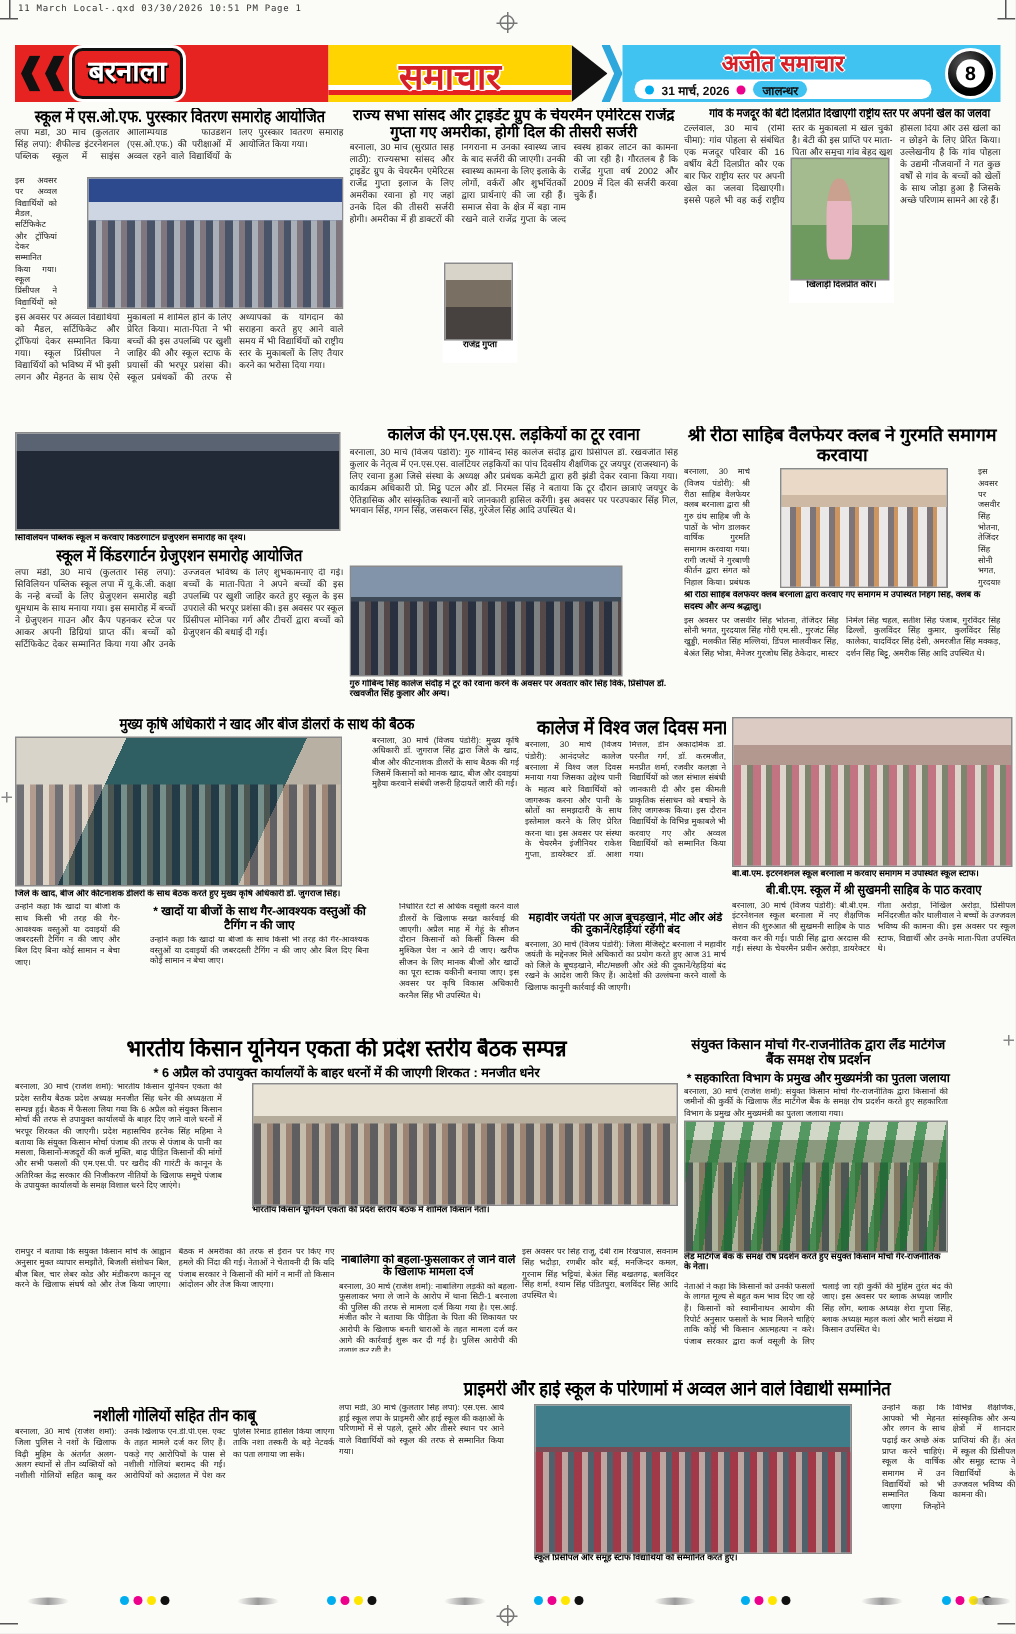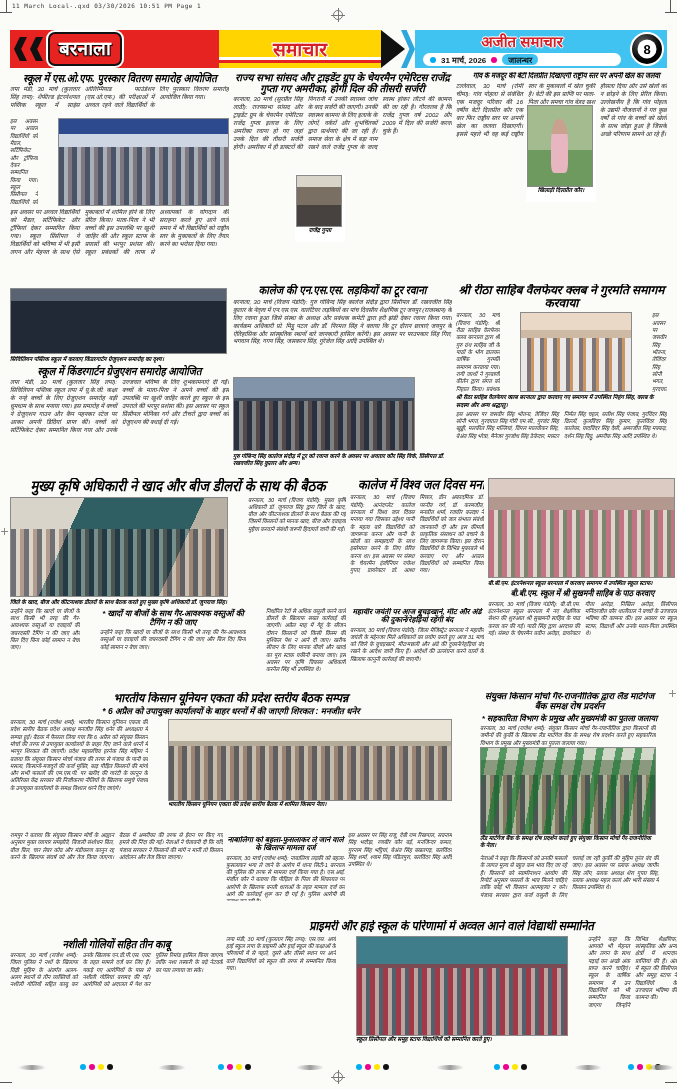--- a/index.html
+++ b/index.html
@@ -24,38 +24,38 @@
   #masthead{position:absolute;left:10px;top:30px;width:657px;height:38px;display:flex;}
   #mh-left{flex:0 0 405px;display:flex;position:relative;}
   #mh-red{flex:0 0 205px;background:#e62320;display:flex;align-items:center;gap:3px;padding-left:4px;}
   .chev{width:13px;height:24px;background:#111;
         clip-path:polygon(45% 0,100% 0,55% 50%,100% 100%,45% 100%,0 50%);}
   #mh-plate{margin-left:2px;background:#e62320;border:2px solid #111;box-shadow:0 0 0 2px #fff;
             border-radius:7px;padding:0 9px;font-size:19px;font-weight:900;color:#fff;
             text-shadow:1px 1px 0 #000,-1px 1px 0 #000;line-height:30px;}
   #mh-yellow{flex:1;background:linear-gradient(180deg,#ffd400 0 70%,#ffffff 70% 79%,#e62320 79% 88%,#ffd400 88%);
              display:flex;align-items:center;justify-content:center;}
-  #mh-yellow span{font-size:19px;font-weight:900;color:#d61f26;
+  #mh-yellow span{font-size:24px;font-weight:900;color:#d61f26;
       text-shadow:-1px 0 #fff,1px 0 #fff,0 -1px #fff,0 1px #fff,1px 1px #fff,-1px -1px #fff;}
   #mh-arrow{width:24px;background:#111;clip-path:polygon(0 0,100% 50%,0 100%);}
   #mh-arrow2{width:14px;background:#2ea8dc;clip-path:polygon(0 0,40% 0,100% 50%,40% 100%,0 100%,60% 50%);margin-left:-4px;}
   #mh-right{flex:1;background:#41c3f1;position:relative;}
   #mh-brand{position:absolute;top:1px;left:10px;right:48px;text-align:center;font-size:15px;font-weight:900;color:#d61f26;
       text-shadow:-1px 0 #fff,1px 0 #fff,0 -1px #fff,0 1px #fff;}
   #mh-meta{position:absolute;left:8px;right:46px;bottom:2px;height:13px;background:#fff;border-radius:7px;
       display:flex;align-items:center;gap:5px;padding:0 7px;font-size:8px;font-weight:700;color:#111;}
   .dot{width:6px;height:6px;border-radius:50%;}
   .dot-cyan{background:#00aeef;}.dot-magenta{background:#ec008c;}
   #mh-city{background:#41c3f1;border-radius:6px;padding:0 6px;}
   #eight-ball{position:absolute;right:3px;top:2px;width:34px;height:34px;border-radius:50%;
       background:radial-gradient(circle at 35% 28%,#5a5a5a,#000 62%);border:2px solid #fff;box-sizing:border-box;}
   #eight-inner{position:absolute;left:50%;top:50%;transform:translate(-50%,-50%);width:19px;height:19px;
       background:#fff;border-radius:50%;text-align:center;font-size:13px;font-weight:800;line-height:19px;color:#000;}
   
-  .art{position:absolute;overflow:hidden;font-style:italic;}
+  .art{position:absolute;overflow:hidden;}
   .head{font-weight:800;color:#000;text-align:center;line-height:1.1;margin:0 0 2px;}
   .sq{display:block;white-space:nowrap;transform:scaleX(.88);transform-origin:50% 50%;}
   .sub{font-weight:800;text-align:center;color:#000;line-height:1.15;margin:1px 0 2px;}
   .bt{font-size:6px;line-height:1.33;text-align:justify;color:#1c1c1c;overflow:hidden;}
   .bt55{font-size:5.5px;}
   .c2{column-count:2;column-gap:5px;}
   .c3{column-count:3;column-gap:5px;}
   .cap{font-size:5.8px;font-weight:700;line-height:1.25;color:#000;overflow:hidden;}
   .row{display:flex;gap:20px;}
   .photo{position:relative;border:1px solid #8a8a8a;box-sizing:border-box;flex:none;}
@@ -89,21 +89,21 @@
   #art-reetha{left:456px;top:284px;width:211px;height:194px;}
   #art-agri{left:10px;top:478px;width:336px;height:210px;}
   #art-water{left:350px;top:478px;width:134px;height:126px;}
   #art-mahavir{left:350px;top:608px;width:134px;height:80px;}
   #art-bbm{left:488px;top:478px;width:189px;height:210px;}
   #art-bku{left:10px;top:692px;width:442px;height:138px;}
   #bku-cont{left:10px;top:832px;width:213px;height:104px;}
   #bku-names{left:348px;top:832px;width:104px;height:84px;}
   #art-minor{left:226px;top:836px;width:119px;height:82px;}
   #art-pills{left:10px;top:938px;width:213px;height:120px;}
-  #art-skm{left:480px;top:692px;width:179px;height:224px;}
+  #art-skm{left:456px;top:692px;width:179px;height:224px;}
   #art-results{left:226px;top:920px;width:451px;height:140px;}
   .inset{position:absolute;background:#fff;padding:1px;}
 </style>
 </head>
 <body>
 
 <div id="page">
 
   <div id="print-line">11 March Local-.qxd   03/30/2026   10:51 PM   Page 1</div>
   <div class="regcross" style="left:331px;top:8px;">
@@ -207,21 +207,21 @@
     <div class="row" style="height:80px;">
       <div class="bt bt55" style="width:44px;height:80px;">बरनाला, 30 मार्च (विजय पंडोरी): श्री रीठा साहिब वैलफेयर क्लब बरनाला द्वारा श्री गुरु ग्रंथ साहिब जी के पाठों के भोग डालकर वार्षिक गुरमति समागम करवाया गया। रागी जत्थों ने गुरबाणी कीर्तन द्वारा संगत को निहाल किया। प्रबंधक कमेटी, विभिन्न समाज सेवी संस्थाओं और इलाके की संगत ने हाजिरी भरी।</div>
       <div class="photo ph-reetha people" style="width:112px;height:80px;"></div>
       <div class="bt bt55" style="flex:1;height:80px;">इस अवसर पर जसवीर सिंह भोतना, तेजिंदर सिंह सोनी भगत, गुरदयाल सिंह गोरी एम.सी., गुरजंट सिंह खुड्डी, मलकीत सिंह मल्लियां, डिंपल मालवीकर सिंह, बेअंत सिंह भोत्रा, मैनेजर गुरजोध सिंह ठेकेदार, मास्टर निर्मल सिंह चहल, सतीश सिंह पंजाब, गुरविंदर सिंह ढिल्लों, कुलविंदर सिंह कुमार, कुलविंदर सिंह कालेका, यादविंदर सिंह देसी, अमरजीत सिंह मक्कड़, दर्शन सिंह बिट्टू, अमरीक सिंह आदि उपस्थित थे।</div>
     </div>
     <div class="cap" style="margin:2px 0;">श्री रीठा साहिब वैलफेयर क्लब बरनाला द्वारा करवाए गए समागम में उपस्थित निहंग सिंह, क्लब के सदस्य और अन्य श्रद्धालु।</div>
     <div class="bt c2 bt55" style="height:52px;">इस अवसर पर जसवीर सिंह भोतना, तेजिंदर सिंह सोनी भगत, गुरदयाल सिंह गोरी एम.सी., गुरजंट सिंह खुड्डी, मलकीत सिंह मल्लियां, डिंपल मालवीकर सिंह, बेअंत सिंह भोत्रा, मैनेजर गुरजोध सिंह ठेकेदार, मास्टर निर्मल सिंह चहल, सतीश सिंह पंजाब, गुरविंदर सिंह ढिल्लों, कुलविंदर सिंह कुमार, कुलविंदर सिंह कालेका, यादविंदर सिंह देसी, अमरजीत सिंह मक्कड़, दर्शन सिंह बिट्टू, अमरीक सिंह आदि उपस्थित थे।</div>
   </div>
 
   <div class="art" id="art-agri">
-    <h2 class="head" style="font-size:15px;">
+    <h2 class="head" style="font-size:10px;">
         <span class="sq">मुख्य कृषि अधिकारी ने खाद और बीज डीलरों के साथ की बैठक</span>
       </h2>
     <div class="row">
       <div class="photo ph-agri people" style="width:218px;height:100px;"></div>
       <div class="bt bt55" style="flex:1;height:100px;">बरनाला, 30 मार्च (विजय पंडोरी): मुख्य कृषि अधिकारी डॉ. जुगराज सिंह द्वारा जिले के खाद, बीज और कीटनाशक डीलरों के साथ बैठक की गई जिसमें किसानों को मानक खाद, बीज और दवाइयां मुहैया करवाने संबंधी जरूरी हिदायतें जारी की गईं।</div>
     </div>
     <div class="cap" style="margin:2px 0;width:218px;">जिले के खाद, बीज और कीटनाशक डीलरों के साथ बैठक करते हुए मुख्य कृषि अधिकारी डॉ. जुगराज सिंह।</div>
     <div class="row" style="margin-top:1px;">
       <div class="bt bt55" style="width:70px;height:64px;">उन्होंने कहा कि खादों या बीजों के साथ किसी भी तरह की गैर-आवश्यक वस्तुओं या दवाइयों की जबरदस्ती टैगिंग न की जाए और बिल दिए बिना कोई सामान न बेचा जाए।</div>
       <div style="width:146px;">
@@ -247,21 +247,21 @@
   <div class="art" id="art-bbm">
     <div class="photo ph-bbm people" style="width:187px;height:100px;"></div>
     <div class="cap" style="margin:2px 0;">बी.बी.एम. इंटरनेशनल स्कूल बरनाला में करवाए समागम में उपस्थित स्कूल स्टाफ।</div>
     <h2 class="head" style="font-size:8.5px;">
         <span class="sq">बी.बी.एम. स्कूल में श्री सुखमनी साहिब के पाठ करवाए</span>
       </h2>
     <div class="bt c2 bt55" style="height:72px;">बरनाला, 30 मार्च (विजय पंडोरी): बी.बी.एम. इंटरनेशनल स्कूल बरनाला में नए शैक्षणिक सेशन की शुरुआत श्री सुखमनी साहिब के पाठ करवा कर की गई। पाठी सिंह द्वारा अरदास की गई। संस्था के चेयरमैन प्रवीन अरोड़ा, डायरेक्टर गीता अरोड़ा, निखिल अरोड़ा, प्रिंसीपल मनिंदरजीत कौर थालीवाल ने बच्चों के उज्जवल भविष्य की कामना की। इस अवसर पर स्कूल स्टाफ, विद्यार्थी और उनके माता-पिता उपस्थित थे।</div>
   </div>
 
   <div class="art" id="art-bku">
-    <h2 class="head" style="font-size:12px;">
+    <h2 class="head" style="font-size:15px;">
         <span class="sq" style="transform:scaleX(.92);">भारतीय किसान यूनियन एकता की प्रदेश स्तरीय बैठक सम्पन्न</span>
       </h2>
     <div class="sub" style="font-size:8.5px;">* 6 अप्रैल को उपायुक्त कार्यालयों के बाहर धरनों में की जाएगी शिरकत : मनजीत धनेर</div>
     <div class="row">
       <div class="bt bt55" style="width:150px;height:96px;">बरनाला, 30 मार्च (राजेश शर्मा): भारतीय किसान यूनियन एकता की प्रदेश स्तरीय बैठक प्रदेश अध्यक्ष मनजीत सिंह धनेर की अध्यक्षता में सम्पन्न हुई। बैठक में फैसला लिया गया कि 6 अप्रैल को संयुक्त किसान मोर्चा की तरफ से उपायुक्त कार्यालयों के बाहर दिए जाने वाले धरनों में भरपूर शिरकत की जाएगी। प्रदेश महासचिव हरनेक सिंह महिमा ने बताया कि संयुक्त किसान मोर्चा पंजाब की तरफ से पंजाब के पानी का मसला, किसानों-मजदूरों की कर्ज मुक्ति, बाढ़ पीड़ित किसानों की मांगों और सभी फसलों की एम.एस.पी. पर खरीद की गारंटी के कानून के अतिरिक्त केंद्र सरकार की निजीकरण नीतियों के खिलाफ समूचे पंजाब के उपायुक्त कार्यालयों के समक्ष विशाल धरने दिए जाएंगे।</div>
       <div style="flex:1;">
         <div class="photo ph-bku people" style="width:284px;height:82px;"></div>
         <div class="cap">भारतीय किसान यूनियन एकता की प्रदेश स्तरीय बैठक में शामिल किसान नेता।</div>
       </div>
     </div>

